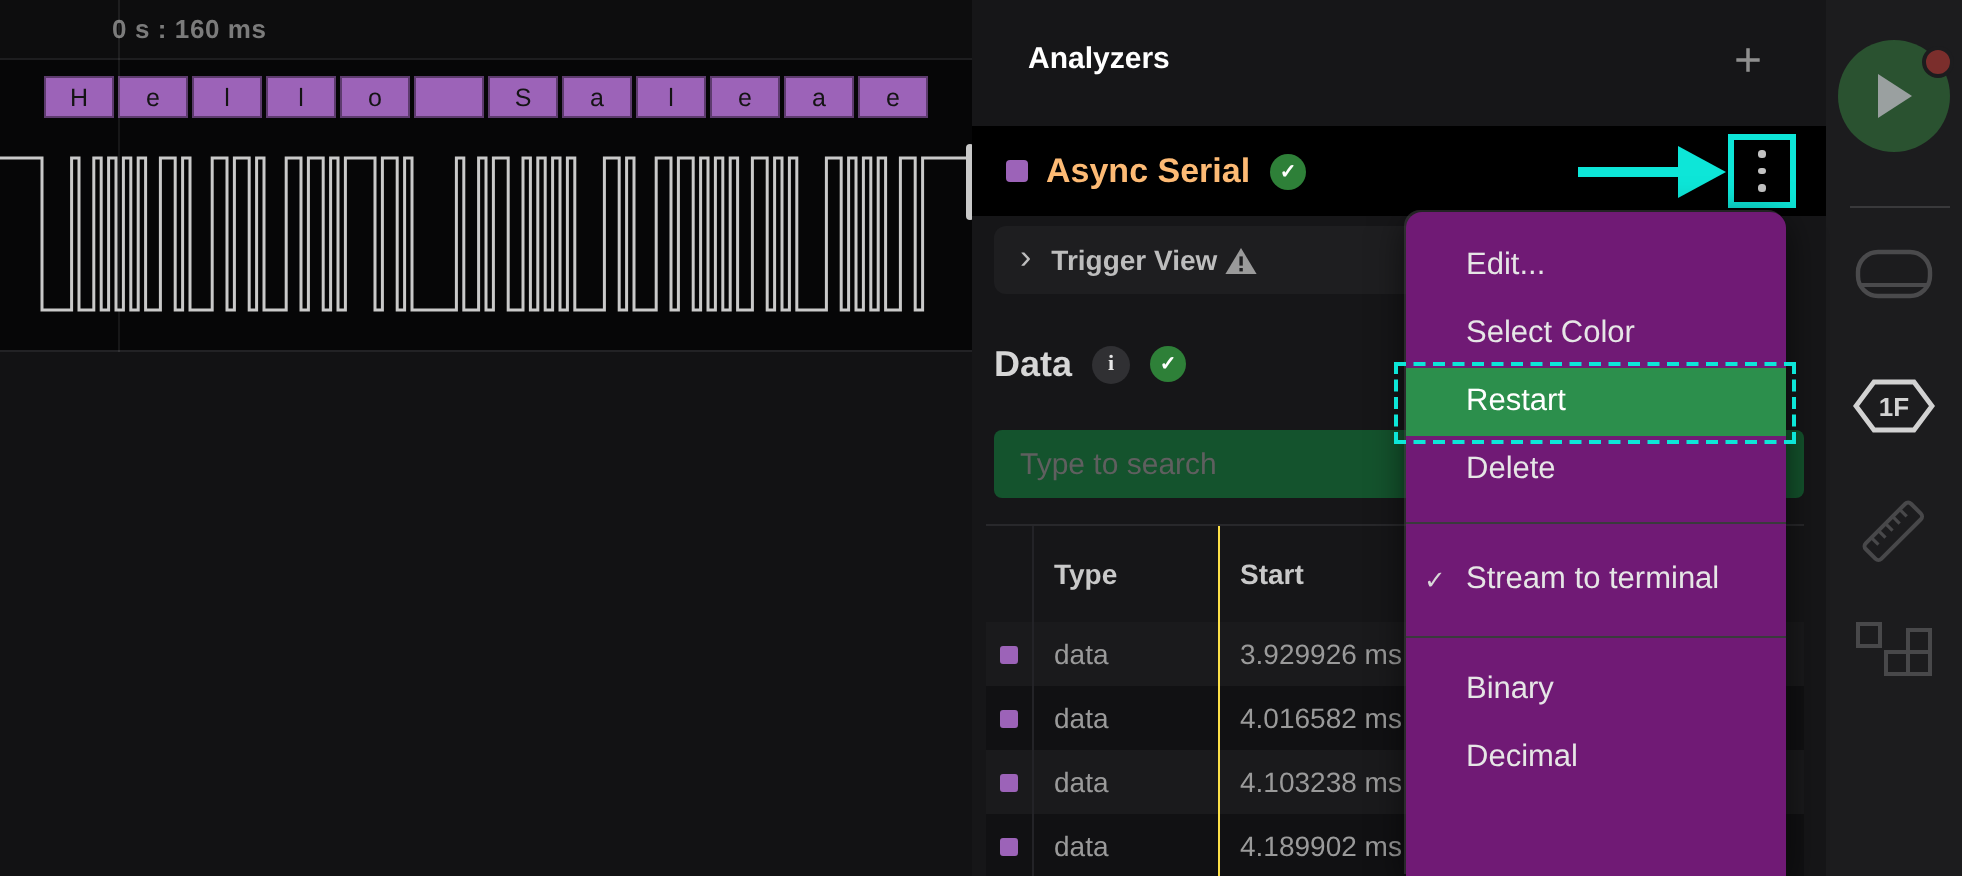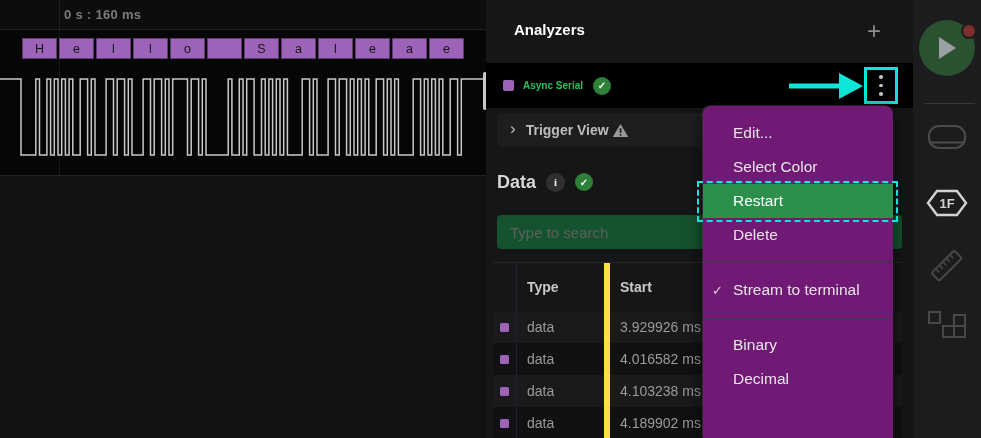--- a/index.html
+++ b/index.html
@@ -2,34 +2,34 @@
 <html><head>
 <meta charset="utf-8">
 <style>
   * { margin:0; padding:0; box-sizing:border-box; }
   html,body { width:981px; height:438px; overflow:hidden; background:#111; }
   body { position:relative; font-family:"Liberation Sans", sans-serif; -webkit-font-smoothing:antialiased; }
 
   
   #wave-panel { position:absolute; left:0; top:0; width:486px; height:438px; background:#121214; }
   .timeline-bar { position:absolute; left:0; top:0; width:486px; height:30px; background:#0d0d0e; border-bottom:1px solid #1d1d1f; }
-  .timeline-label { position:absolute; left:64px; top:7px; font-size:13px; font-weight:600; color:#7b7b7b; letter-spacing:.3px; }
+  .timeline-label { position:absolute; left:56px; top:7px; font-size:13px; font-weight:600; color:#7b7b7b; letter-spacing:.3px; }
   .channel-area { position:absolute; left:0; top:30px; width:486px; height:146px; background:#060607; border-bottom:1px solid #222225; }
   .gridline { position:absolute; left:59px; top:0; width:1px; height:176px; background:rgba(255,255,255,.07); }
   .anno-block { position:absolute; top:8px; height:21px; background:#9c63b8; border:1px solid rgba(0,0,0,.4); color:#141414; font-size:12.5px; display:flex; align-items:center; justify-content:center; }
   .wave-svg { position:absolute; left:0; top:0; }
   .scroll-thumb { position:absolute; left:483px; top:72px; width:4px; height:38px; background:#c9c9c9; border-radius:2px; }
 
   
   #right-panel { position:absolute; left:486px; top:0; width:427px; height:438px; background:#161618; }
   .panel-title { position:absolute; left:28px; top:21px; font-size:15px; font-weight:600; color:#ffffff; }
   .add-btn { position:absolute; left:375px; top:18px; width:26px; height:26px; color:#8f8f8f; font-size:24px; font-weight:300; display:flex; align-items:center; justify-content:center; }
   .analyzer-row { position:absolute; left:0; top:63px; width:427px; height:45px; background:#000; display:flex; align-items:center; padding-left:17px; }
   .color-chip { width:11px; height:11px; border-radius:2px; background:#9c63b8; margin-right:9px; }
-  .analyzer-name { font-size:10px; font-weight:600; color:#22c55e; margin-right:10px; }
+  .analyzer-name { font-size:17px; font-weight:600; color:#fdba74; margin-right:10px; }
   .badge { width:18px; height:18px; border-radius:50%; display:flex; align-items:center; justify-content:center; flex:none; }
   .badge.green { background:#2e8038; color:#fff; font-size:10px; font-weight:700; }
   .badge.info { width:19px; height:19px; background:#303033; color:#e8e8e8; font-size:11px; font-weight:700; font-family:"Liberation Serif", serif; }
   .arrow-svg { position:absolute; left:303px; top:73px; }
   .kebab-btn { position:absolute; left:378px; top:67px; width:34px; height:37px; background:#000; border:3px solid #0de6d8; display:flex; flex-direction:column; align-items:center; justify-content:center; gap:5px; }
   .kebab-btn i { width:3.5px; height:3.5px; border-radius:50%; background:#c2c2c2; }
   .trigger-bar { position:absolute; left:11px; top:113px; width:396px; height:34px; background:#1e1e20; border-radius:6px; display:flex; align-items:center; padding-left:13px; }
   .trigger-chevron { color:#bdbdbd; font-size:17px; margin-right:10px; margin-top:-2px; }
   .trigger-label { font-size:14px; font-weight:600; color:#bdbdbd; margin-right:3px; }
   .data-header { position:absolute; left:11px; top:170px; height:24px; display:flex; align-items:center; gap:10px; }
@@ -37,21 +37,21 @@
   .search-input { position:absolute; left:11px; top:215px; width:405px; height:34px; background:#14532d; border:none; outline:none; border-radius:4px; color:#ddd; font-size:15px; padding:0 13px; font-family:"Liberation Sans", sans-serif; }
   .search-input::placeholder { color:#5f5f5f; }
   .data-table { position:absolute; left:7px; top:262px; width:409px; bottom:0; border-top:1px solid #28282b; }
   .t-row { display:grid; grid-template-columns:24px 93px 1fr; align-items:center; }
   .t-row.head { height:48px; }
   .t-row.body { height:32px; }
   .t-row.odd  { background:#1a1a1c; }
   .t-row.even { background:#111113; }
   .t-cell { height:100%; display:flex; align-items:center; padding-left:10px; }
   .t-cell.c1 { padding-left:0; justify-content:center; border-right:1px solid #232327; }
-  .t-cell.c2 { border-right:6px solid #fde047; }
+  .t-cell.c2 { border-right:1px solid #fde047; }
   .t-row.head .t-cell { font-size:14px; font-weight:700; color:#c9c9c9; }
   .t-row.body .t-cell { font-size:14px; color:#9a9a9a; }
   .row-chip { width:9px; height:9px; border-radius:1.5px; background:#9c63b8; }
 
   
   #context-menu { position:absolute; left:703px; top:106px; width:190px; height:332px; background:#701a75; border-radius:8px 8px 0 0; padding-top:10px; box-shadow:-1px -1px 0 rgba(70,70,72,.5), 0 4px 18px rgba(0,0,0,.6); overflow:visible; z-index:5; }
   .menu-item { position:relative; height:34px; display:flex; align-items:center; padding-left:30px; font-size:15.5px; color:#e6e6e6; }
   .menu-item.tall { height:38px; }
   .menu-item.hl { background:#2c8f4c; color:#fff; }
   .menu-item.hl::before { content:""; position:absolute; left:-6px; right:-5px; top:-3px; bottom:-4px; border:2px dashed #0de6d8; pointer-events:none; }

